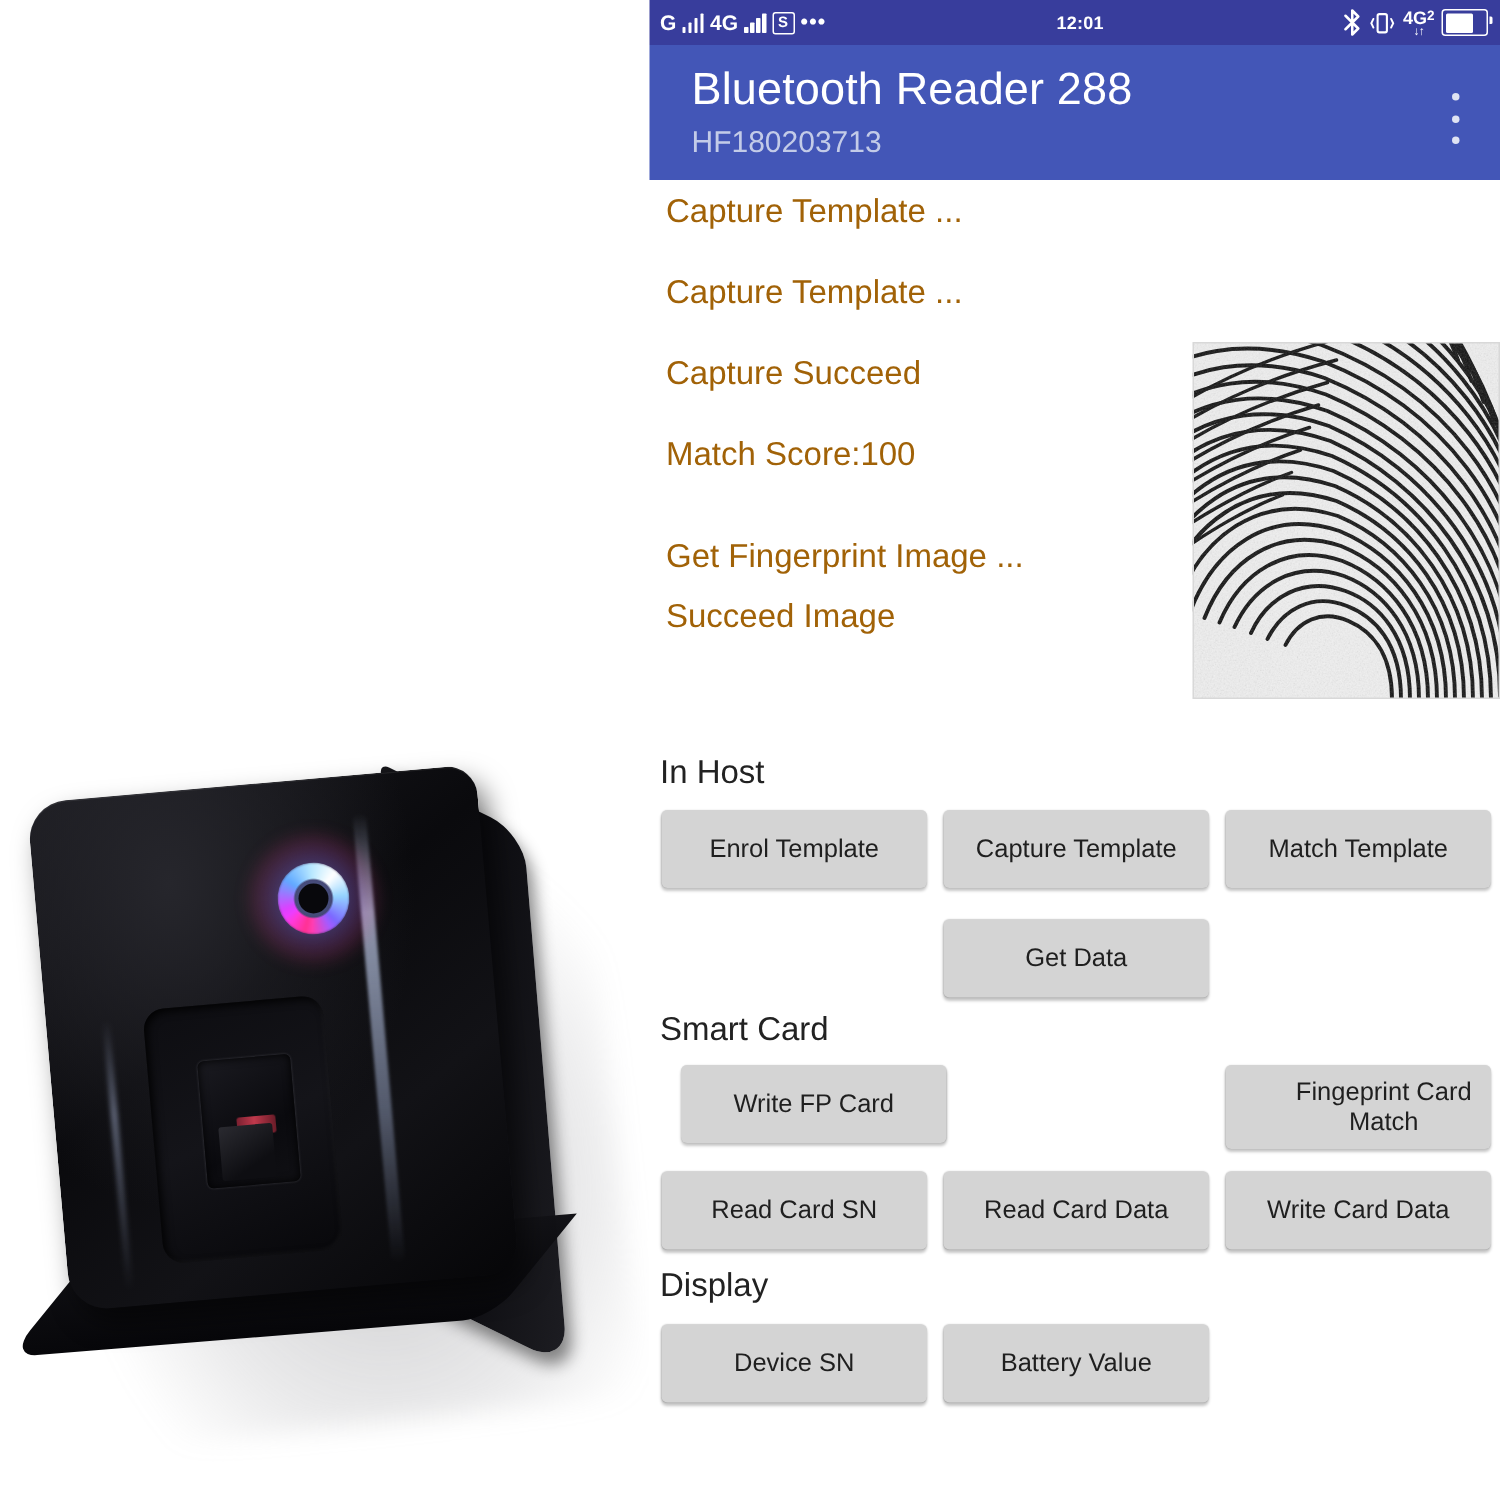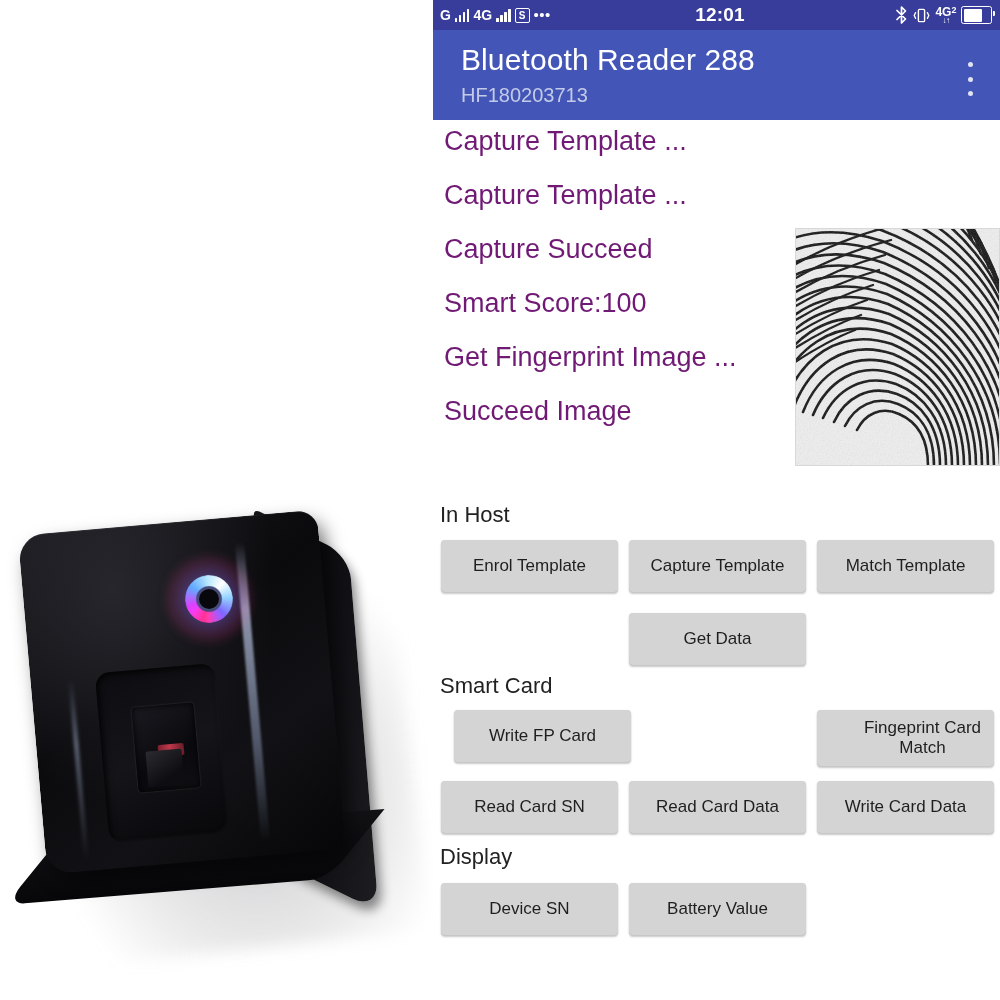--- a/index.html
+++ b/index.html
@@ -168,21 +168,21 @@
     display: flex; align-items: center;
   }
   .sb-left {
     display: flex; align-items: center; gap: 4px;
     padding-left: 7px;
     flex: 0 0 auto;
   }
   .sb-center {
     flex: 1 1 auto;
     text-align: center;
-    font-size: 19px;
+    font-size: 12px;
     font-weight: bold;
     letter-spacing: .2px;
     padding-right: 6px;
   }
   .sb-right {
     display: flex; align-items: center; gap: 5px;
     padding-right: 8px;
     flex: 0 0 auto;
   }
   .g-label { font-size: 14px; font-weight: bold; }
@@ -254,21 +254,21 @@
     background: #dfe3f3;
   }
 
   
   #log-area {
     position: absolute; left: 0; top: 120px;
     width: 567px; height: 365px;
   }
   .log-line {
     position: absolute; left: 11px;
-    font-size: 27px; color: #701a75;
+    font-size: 22px; color: #a16207;
     white-space: nowrap;
     line-height: 30px;
   }
 
   
   #fingerprint-preview {
     position: absolute;
     left: 362px; top: 108px;
     width: 205px; height: 238px;
     overflow: hidden;
@@ -379,22 +379,22 @@
         <i></i>
         <i></i>
         <i></i>
       </div>
   </div>
 
   <div id="log-area">
     <div class="log-line" style="top:6px">Capture Template ...</div>
     <div class="log-line" style="top:60px">Capture Template ...</div>
     <div class="log-line" style="top:114px">Capture Succeed</div>
-    <div class="log-line" style="top:168px">Smart Score:100</div>
-    <div class="log-line" style="top:222px">Get Fingerprint Image ...</div>
+    <div class="log-line" style="top:168px">Match Score:100</div>
+    <div class="log-line" style="top:236px">Get Fingerprint Image ...</div>
     <div class="log-line" style="top:276px">Succeed Image</div>
 
     <div id="fingerprint-preview">
       <svg class="fp-canvas" viewBox="0 0 205 238" preserveAspectRatio="none" aria-hidden="true">
         <defs>
           <filter id="grain">
             <feTurbulence type="fractalNoise" baseFrequency="0.9" numOctaves="3" result="n"></feTurbulence>
             <feColorMatrix in="n" type="saturate" values="0"></feColorMatrix>
             <feComponentTransfer>
                 <feFuncA type="linear" slope="0.30"></feFuncA>

